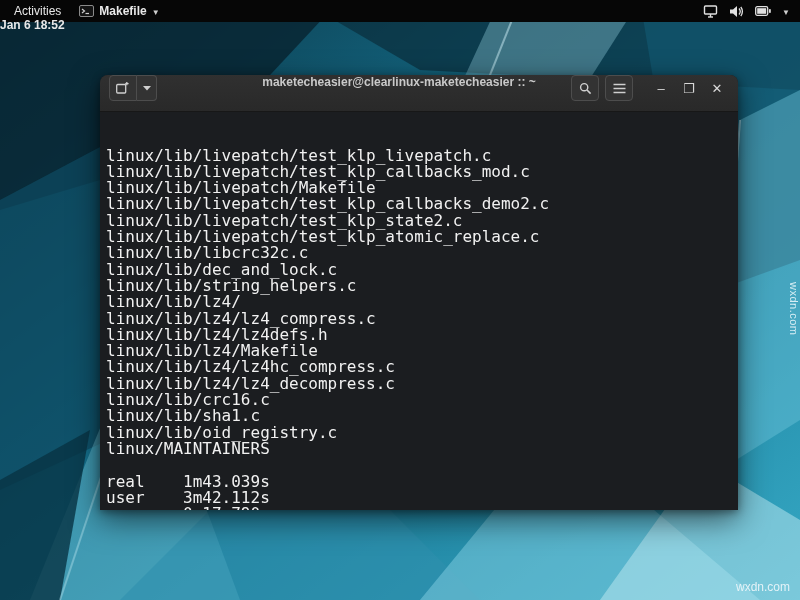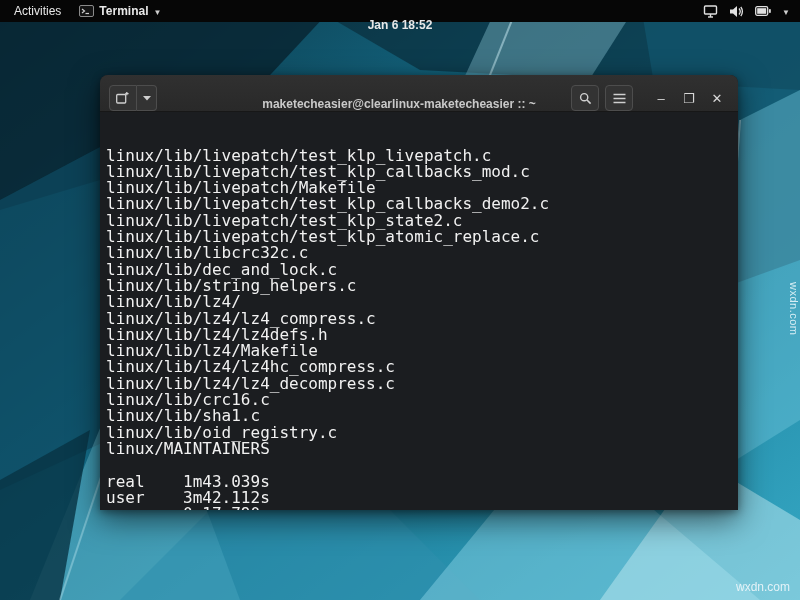--- a/index.html
+++ b/index.html
@@ -27,39 +27,39 @@
   .top-bar {
     position:absolute; top:0; left:0; width:800px; height:22px; z-index:20;
     background:#060606; color:#e8e8e8; display:flex; align-items:center;
     font-size:12px;
   }
   .tb-left { display:flex; align-items:flex-start; gap:14px; padding-left:10px; }
   .tb-activities { padding:0 4px; cursor:default; }
   .tb-appmenu { display:flex; align-items:center; gap:5px; font-weight:bold; }
   .tb-caret { font-size:8px; color:#cfcfcf; position:relative; top:1px; }
   .tb-clock {
-    position:absolute; left:0; right:0; text-align:center; font-weight:bold;
+    position:absolute; left:0; right:0; text-align:left; font-weight:bold;
     pointer-events:none;
     margin-top:28px;
   }
   .tb-right { margin-left:auto; display:flex; align-items:center; gap:11px; padding-right:10px; z-index:2; }
   .tb-right svg { display:block; }
 
   
   .window {
     position:absolute; left:100px; top:75px; width:638px; height:435px; z-index:10;
     border-radius:8px 8px 2px 2px;
     box-shadow:0 10px 30px rgba(0,0,0,0.55), 0 2px 8px rgba(0,0,0,0.4);
     background:#1b1d20;
   }
   .titlebar {
     height:37px; background:linear-gradient(#303030,#292929);
     border-bottom:1px solid #171717;
     border-radius:8px 8px 0 0;
-    display:flex; align-items:flex-end; padding:0 9px; position:relative;
+    display:flex; align-items:flex-start; padding:0 9px; position:relative;
   }
   .tb-btn {
     height:26px; min-width:28px; display:flex; align-items:center; justify-content:center;
     border:1px solid #4d4d4d; background:#333333; color:#d5d5d5; border-radius:4px;
   }
   .tb-group { display:flex; }
   .tb-group .tb-btn:first-child { border-radius:4px 0 0 4px; }
   .tb-group .tb-btn:last-child { border-radius:0 4px 4px 0; border-left:none; min-width:20px; }
   .win-title {
     position:absolute; left:120px; right:160px; text-align:center;
@@ -119,21 +119,21 @@
 
 <div class="top-bar">
   <div class="tb-left">
     <span class="tb-activities">Activities</span>
     <span class="tb-appmenu">
       <svg width="15" height="12" viewBox="0 0 15 12">
         <rect x="0.5" y="0.5" width="14" height="11" rx="1.5" fill="#141414" stroke="#8a8a8a"></rect>
         <path d="M3 4 L5.5 6 L3 8" stroke="#cfcfcf" stroke-width="1.2" fill="none"></path>
         <line x1="6.5" y1="8.5" x2="10" y2="8.5" stroke="#cfcfcf" stroke-width="1.2"></line>
       </svg>
-      <span>Terminal</span>
+      <span>Makefile</span>
       <span class="tb-caret">▼</span>
     </span>
   </div>
   <div class="tb-clock">Jan 6 18:52</div>
   <div class="tb-right">
     <svg width="15" height="13" viewBox="0 0 15 13">
       <rect x="1.5" y="1" width="12" height="8" rx="1" fill="none" stroke="#e0e0e0" stroke-width="1.4"></rect>
       <line x1="5" y1="12" x2="10" y2="12" stroke="#e0e0e0" stroke-width="1.4"></line>
       <line x1="7.5" y1="9" x2="7.5" y2="12" stroke="#e0e0e0" stroke-width="1.4"></line>
     </svg>

